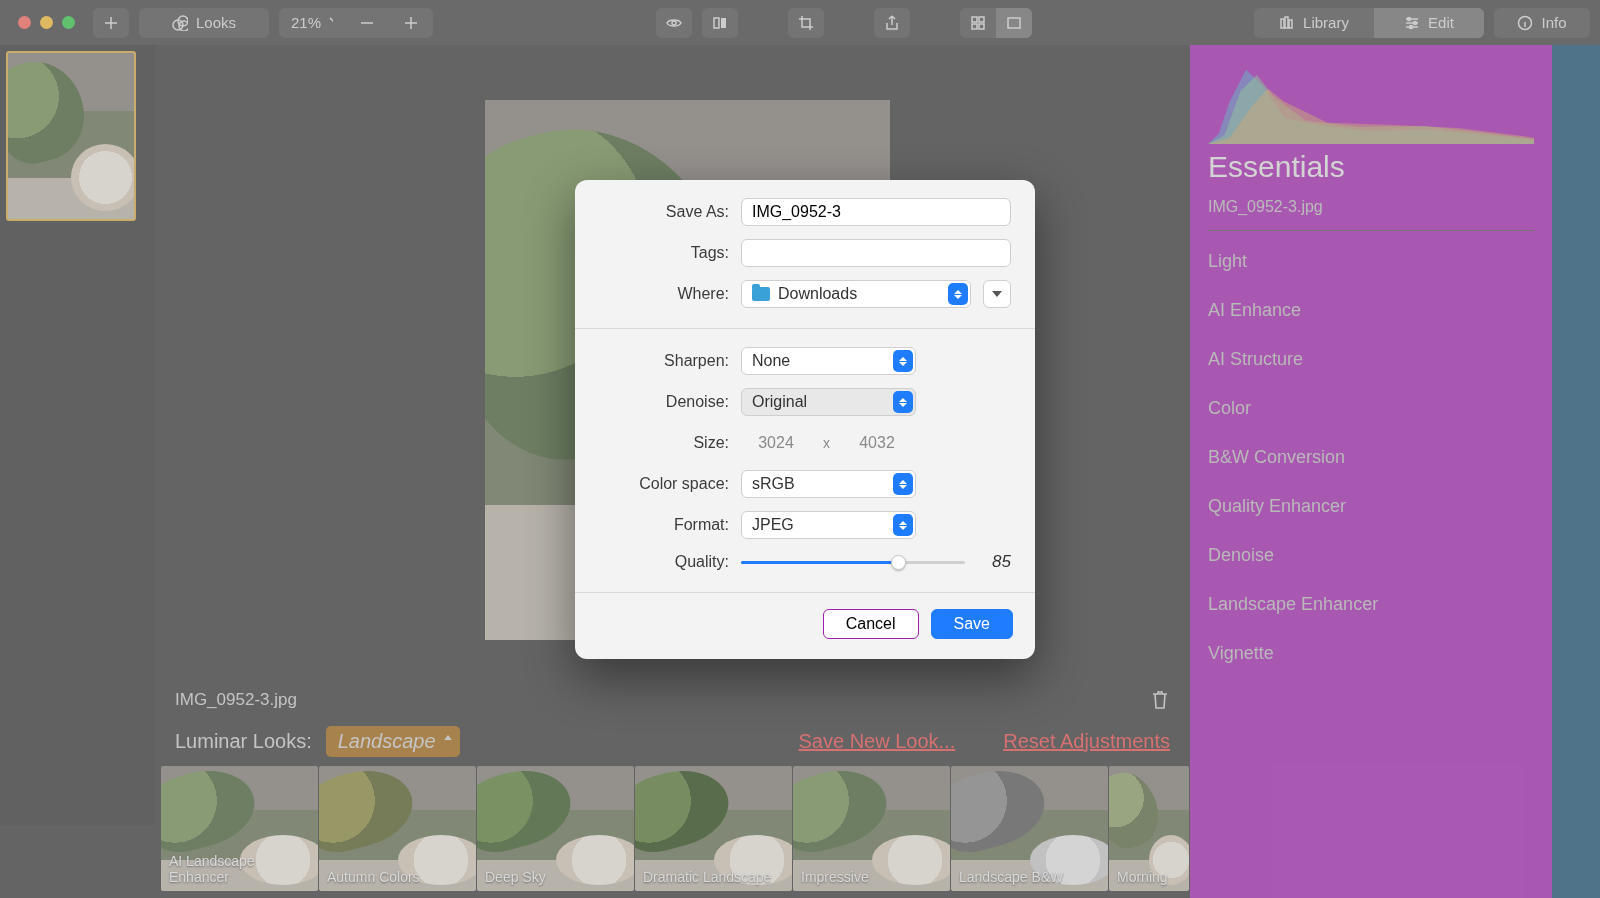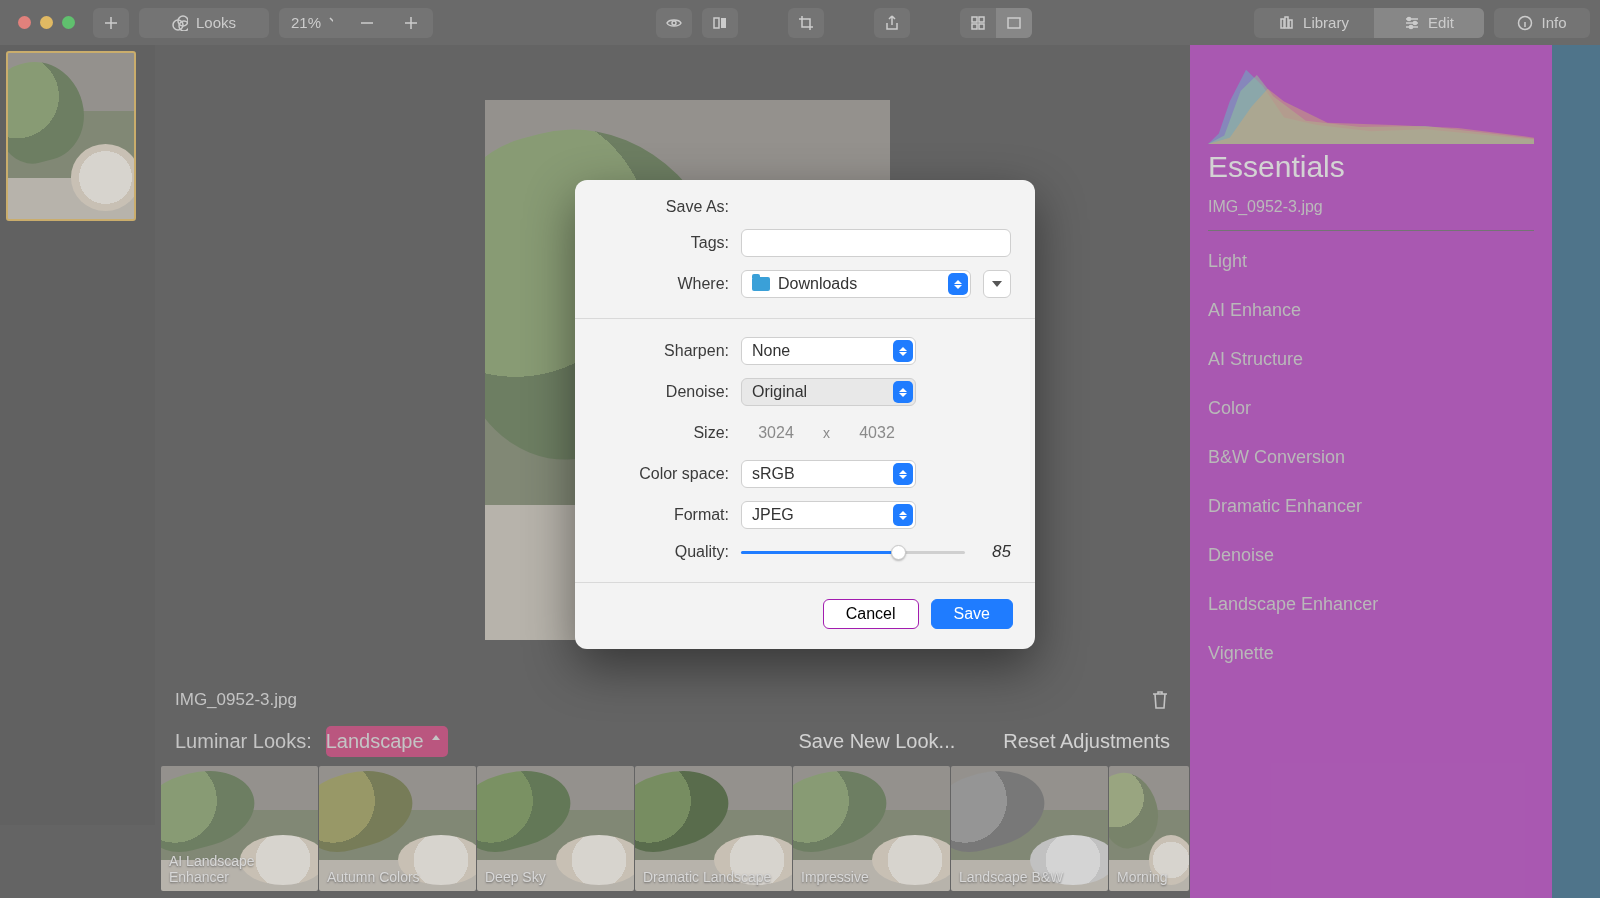--- a/index.html
+++ b/index.html
@@ -34,24 +34,24 @@
 .canvas { position:absolute; left:155px; top:45px; right:410px; bottom:0; background:#2f2f2f;}
 .main-img { position:absolute; left:330px; top:55px; width:405px; height:540px;}
 
 
 .file-bar{ position:absolute; left:155px; right:410px; top:680px; height:40px; display:flex; align-items:center; padding:0 20px; color:#cfcfcf; font-size:17px;}
 .file-bar .spacer{flex:1;}
 .file-bar .trash{ width:20px; height:22px; }
 
 
 .looks-bar { position:absolute; left:155px; right:410px; top:725px; height:32px; display:flex; align-items:center; gap:14px; padding:0 20px; color:#cfcfcf; font-size:20px;}
-.looks-bar .pill{ background:#be185d; padding:4px 24px 4px 0; border-radius:5px; position:relative;}
+.looks-bar .pill{ background:#a16207; padding:4px 24px 4px 12px; border-radius:5px; position:relative;font-style:italic;}
 .looks-bar .pill::after{content:""; position:absolute; right:8px; top:9px; width:0;height:0;border-left:4px solid transparent;border-right:4px solid transparent;border-bottom:5px solid #cfcfcf;}
 .looks-bar .flex{flex:1;}
-.looks-bar .link{color:#e5e5e5;}
+.looks-bar .link{color:#ef4444;text-decoration:underline;}
 .looks-row { position:absolute; left:155px; right:410px; top:760px; bottom:0; display:flex; gap:1px; padding:6px 6px 0 6px; overflow:hidden;}
 .look { flex:0 0 157px; height:125px; position:relative; border-radius:2px;}
 .look.bw .leaf,.look.bw .flower{filter:grayscale(1);}
 .look .cap{ position:absolute; left:8px; right:8px; bottom:6px; color:#f0f0f0; font-size:14px; line-height:1.15; text-shadow:0 1px 2px rgba(0,0,0,.7);}
 
 
 .right-panel{ position:absolute; right:48px; top:45px; width:362px; bottom:0; background:#a21caf; padding:14px 18px; color:#d8d8d8;}
 .histo { width:100%; height:85px; position:relative; }
 .histo svg{width:100%; height:100%;}
 .rp-title{ font-size:30px; font-weight:500; color:#e8e8e8; margin-top:6px;}
@@ -291,21 +291,21 @@
   </div>
   <div class="rp-title">Essentials</div>
   <div class="rp-file">IMG_0952-3.jpg</div>
   <div class="rp-divider"></div>
   <div class="rp-list">
     <div class="rp-item">Light</div>
     <div class="rp-item">AI Enhance</div>
     <div class="rp-item">AI Structure</div>
     <div class="rp-item">Color</div>
     <div class="rp-item">B&amp;W Conversion</div>
-    <div class="rp-item">Dramatic Enhancer</div>
+    <div class="rp-item">Quality Enhancer</div>
     <div class="rp-item">Denoise</div>
     <div class="rp-item">Landscape Enhancer</div>
     <div class="rp-item">Vignette</div>
   </div>
 </div>
 
 <div class="rail">
   <svg class="ic">
       <path d="M13 3l10 5-10 5L3 8z"></path>
       <path d="M3 14l10 5 10-5M3 20l10 5 10-5" transform="scale(.8) translate(3 -2)"></path>
@@ -341,20 +341,21 @@
     </svg>
   <div class="dots">•••</div>
 </div>
 
 <div class="dim"></div>
 
 <div class="modal">
   <div class="section">
     <div class="row">
       <div class="lab">Save As:</div>
+      <input class="tfield" value="IMG_0952-3" style="">
     </div>
     <div class="row">
       <div class="lab">Tags:</div>
       <input class="tfield" value="" style="">
     </div>
     <div class="row" style="margin-top:12px; margin-bottom:0;">
       <div class="lab">Where:</div>
       <div class="dd blue" style="flex:1">
         <span class="folder-ic"></span>
         <span>Downloads</span>

